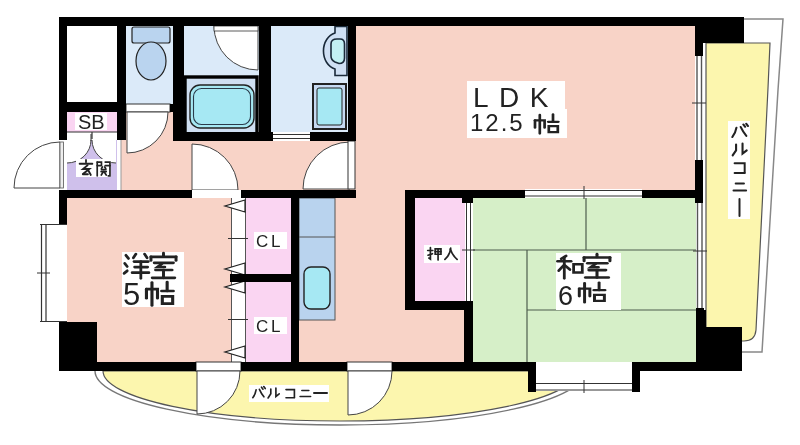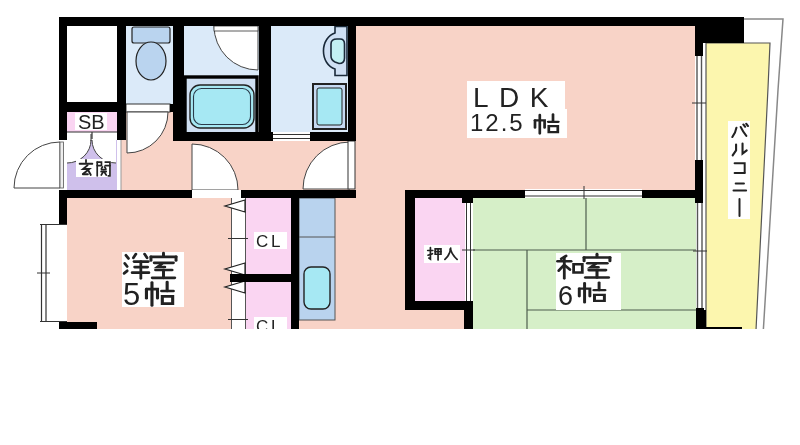--- a/index.html
+++ b/index.html
@@ -1,16 +1,16 @@
 <!DOCTYPE html>
 <html><head>
 <meta charset="utf-8">
 <style>
 html,body{margin:0;padding:0;background:#fff;}
-#plan{position:relative;width:800px;height:329px;}
+#plan{position:relative;width:800px;height:445px;}
 svg{display:block;}
 .lat{font-family:"Liberation Sans",sans-serif;fill:#222;}
 </style>
 </head>
 <body>
 <div id="plan">
 <svg width="800" height="445" viewBox="0 0 800 445">
 <defs>
 <g id="g_gen" stroke="#222" stroke-width="11" fill="none" stroke-linecap="round">
   <path d="M50,6 v12"></path>

